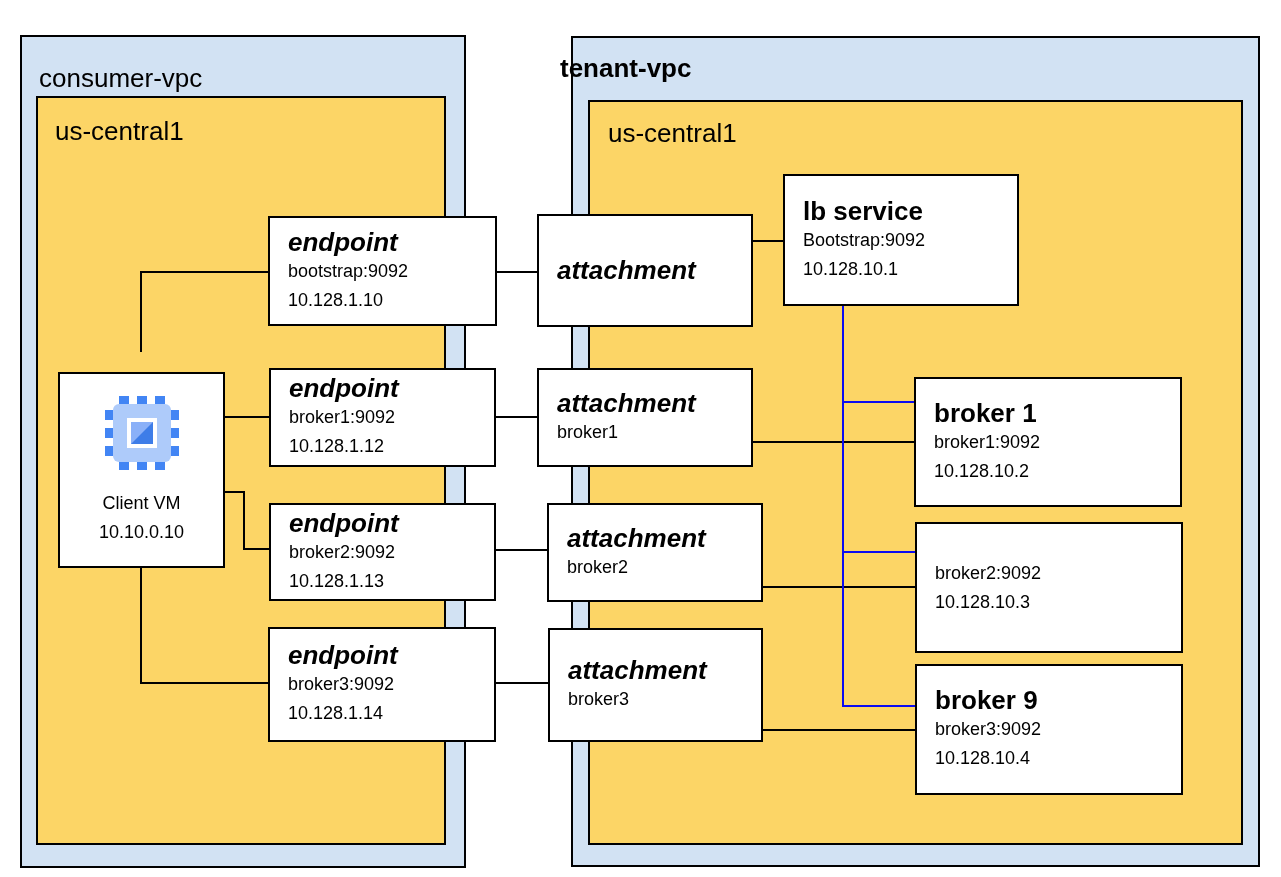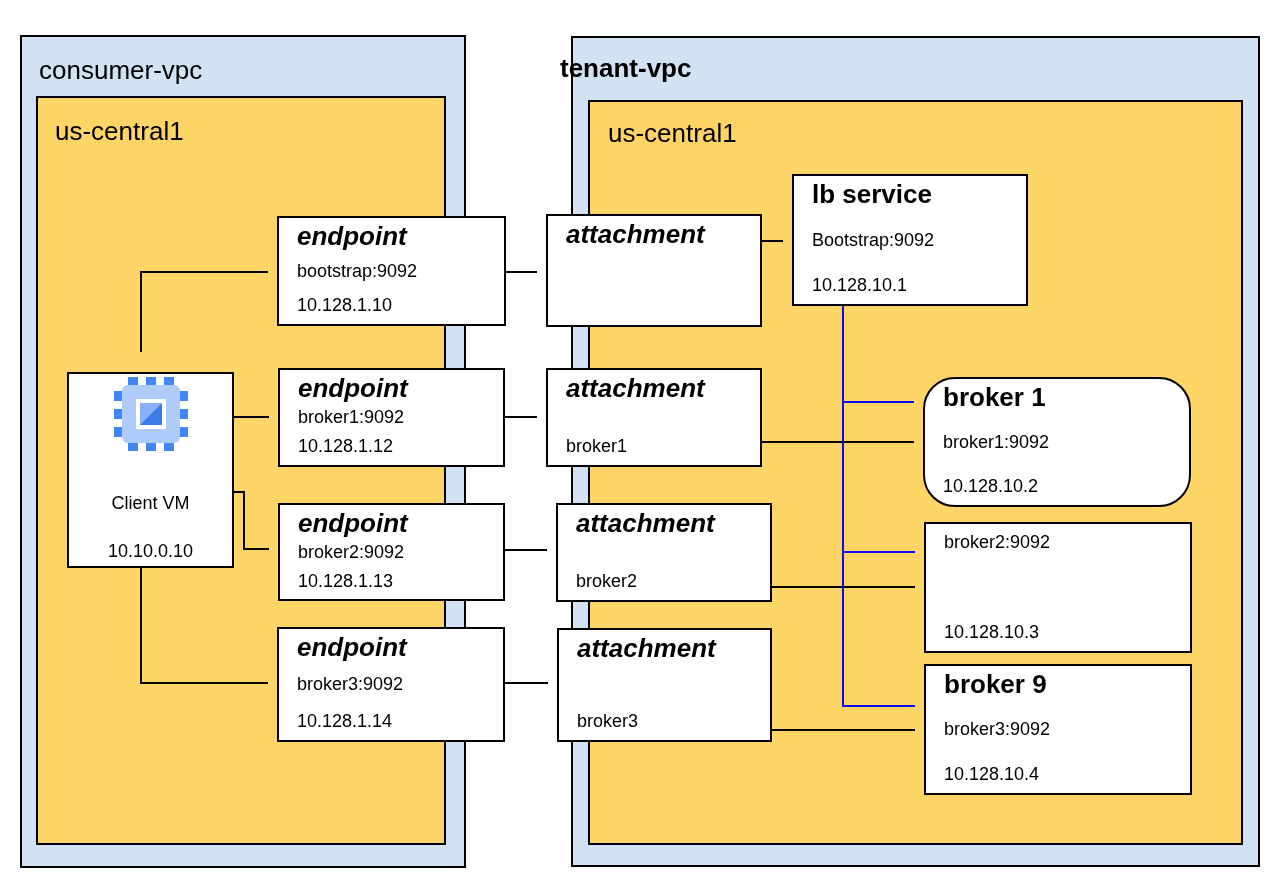--- a/index.html
+++ b/index.html
@@ -16,42 +16,41 @@
     border:2px solid var(--border,#000);box-sizing:border-box;
   }
   .zone-label{
     position:absolute;font-size:26px;line-height:29px;white-space:nowrap;
   }
   .hline,.vline{position:absolute;background:var(--connector,#000);}
   .hline.blue,.vline.blue{background:var(--lb-connector,#0b0bf0);}
   .node{
     position:absolute;background:var(--node-fill,#fff);
     border:2px solid var(--border,#000);box-sizing:border-box;
-    display:flex;flex-direction:column;justify-content:space-between;
+    display:flex;flex-direction:column;justify-content:center;
     padding:4px 14px 4px 18px;
-    margin-left:9px;
   }
   .node-title{font-size:26px;line-height:29px;font-weight:bold;white-space:nowrap;}
   .node-title.em{font-style:italic;}
   .node-line{font-size:18px;line-height:29px;white-space:nowrap;}
   .vm-node{align-items:center;padding:0;text-align:center;}
   .vm-node .node-line{line-height:29px;}
   .vm-icon{margin:0 0 16px 0;display:block;}
 </style>
 </head>
 <body>
 
 <div class="canvas">
 
   <div class="vpc" style="left:20px;top:35px;width:446px;height:833px;"></div>
   <div class="region" style="left:36px;top:96px;width:410px;height:749px;"></div>
   <div class="vpc" style="left:571px;top:36px;width:689px;height:831px;"></div>
   <div class="region" style="left:588px;top:100px;width:655px;height:745px;"></div>
 
-  <div class="zone-label" style="left:39px;top:56px;">consumer-vpc</div>
+  <div class="zone-label" style="left:39px;top:64px;">consumer-vpc</div>
   <div class="zone-label" style="left:55px;top:117px;">us-central1</div>
   <div class="zone-label" style="left:560px;top:54px;font-weight:bold;">tenant-vpc</div>
   <div class="zone-label" style="left:608px;top:119px;">us-central1</div>
 
   <div class="vline" style="left:140px;top:271px;width:2px;height:81px;"></div>
   <div class="hline" style="left:140px;top:271px;width:128px;height:2px;"></div>
   <div class="hline" style="left:225px;top:416px;width:44px;height:2px;"></div>
   <div class="hline" style="left:225px;top:491px;width:20px;height:2px;"></div>
   <div class="vline" style="left:243px;top:491px;width:2px;height:59px;"></div>
   <div class="hline" style="left:243px;top:548px;width:26px;height:2px;"></div>
@@ -134,21 +133,21 @@
     <div class="node-title em">attachment</div>
     <div class="node-line">broker3</div>
   </div>
 
   <div class="node" style="left:783px;top:174px;width:236px;height:132px;">
     <div class="node-title">lb service</div>
     <div class="node-line">Bootstrap:9092</div>
     <div class="node-line">10.128.10.1</div>
   </div>
 
-  <div class="node" style="left:914px;top:377px;width:268px;height:130px;border-radius:32px;">
+  <div class="node" style="left:914px;top:377px;width:268px;height:130px;">
     <div class="node-title">broker 1</div>
     <div class="node-line">broker1:9092</div>
     <div class="node-line">10.128.10.2</div>
   </div>
   <div class="node" style="left:915px;top:522px;width:268px;height:131px;">
     <div class="node-line">broker2:9092</div>
     <div class="node-line">10.128.10.3</div>
   </div>
   <div class="node" style="left:915px;top:664px;width:268px;height:131px;">
     <div class="node-title">broker 9</div>

